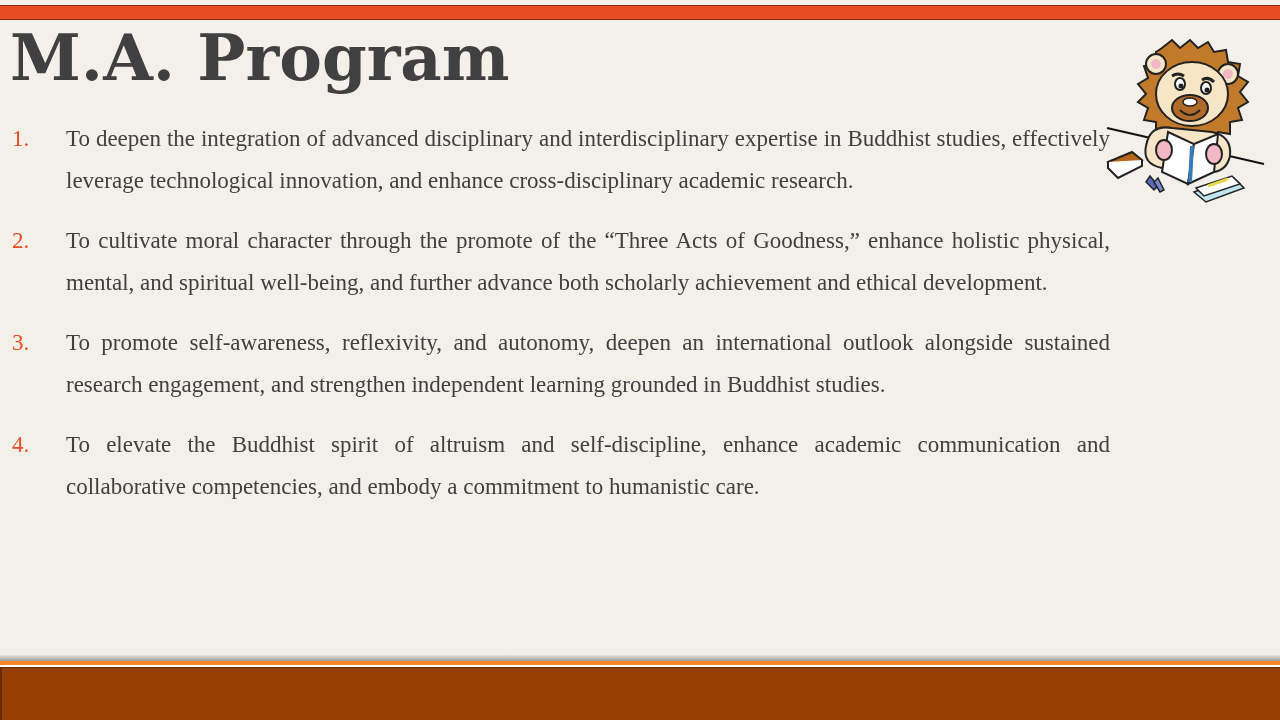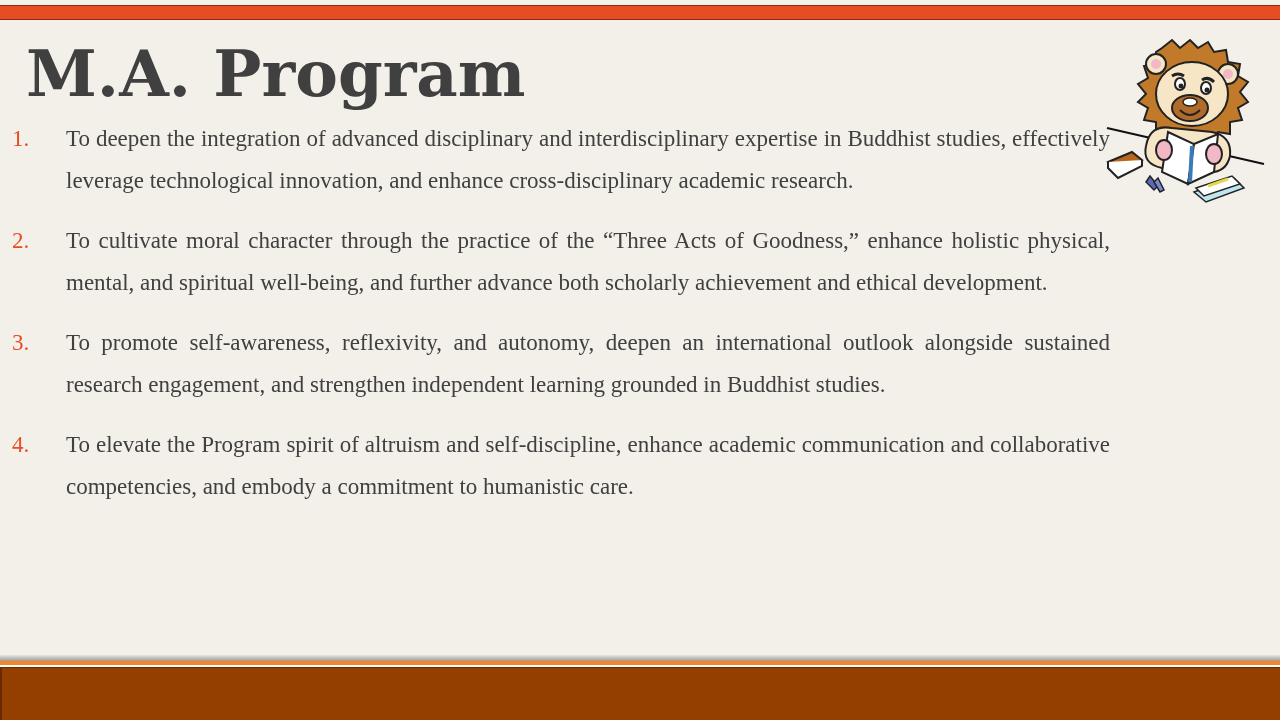--- a/index.html
+++ b/index.html
@@ -16,21 +16,21 @@
       border-bottom: 1px solid #8a2a10;
       box-sizing: border-box;
     }
     .title {
       position: absolute; left: 10px; top: 18px;
       font-family: "DejaVu Serif", "Liberation Serif", serif;
       font-weight: bold;
       font-size: 64px;
       color: #404040;
       letter-spacing: 0px;
-      margin: 16px;
+      margin: 0;
       line-height: 80px;
     }
     .list {
       position: absolute; left: 12px; top: 118px; width: 1098px;
       margin: 0; padding: 0; list-style: none;
     }
     .item {
       position: relative;
       padding-left: 54px;
       font-size: 23px;
@@ -121,28 +121,28 @@
   <path d="M106 150 L126 143" stroke="#e6d84a" stroke-width="3"></path>
 </svg>
 
 <ol class="list">
   <li class="item">
     <span class="num">1.</span>
     <span class="txt">To deepen the integration of advanced disciplinary and interdisciplinary expertise in Buddhist studies, effectively leverage technological innovation, and enhance cross-disciplinary academic research.</span>
   </li>
   <li class="item">
     <span class="num">2.</span>
-    <span class="txt">To cultivate moral character through the practice of the “Three Acts of Goodness,” enhance holistic physical, mental, and spiritual well-being, and further advance both scholarly achievement and ethical development.</span>
+    <span class="txt">To cultivate moral character through the promote of the “Three Acts of Goodness,” enhance holistic physical, mental, and spiritual well-being, and further advance both scholarly achievement and ethical development.</span>
   </li>
   <li class="item">
     <span class="num">3.</span>
     <span class="txt">To promote self-awareness, reflexivity, and autonomy, deepen an international outlook alongside sustained research engagement, and strengthen independent learning grounded in Buddhist studies.</span>
   </li>
   <li class="item">
     <span class="num">4.</span>
-    <span class="txt">To elevate the Program spirit of altruism and self-discipline, enhance academic communication and collaborative competencies, and embody a commitment to humanistic care.</span>
+    <span class="txt">To elevate the Buddhist spirit of altruism and self-discipline, enhance academic communication and collaborative competencies, and embody a commitment to humanistic care.</span>
   </li>
 </ol>
 
 <div class="bottom-shadow"></div>
 <div class="bottom-orange"></div>
 <div class="bottom-white"></div>
 <div class="bottom-bar"></div>
 
 </body></html>

